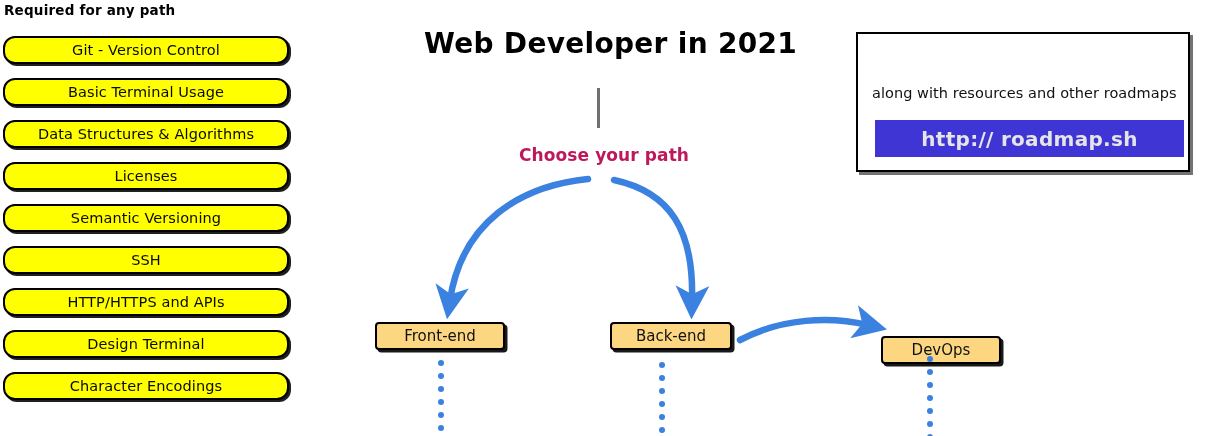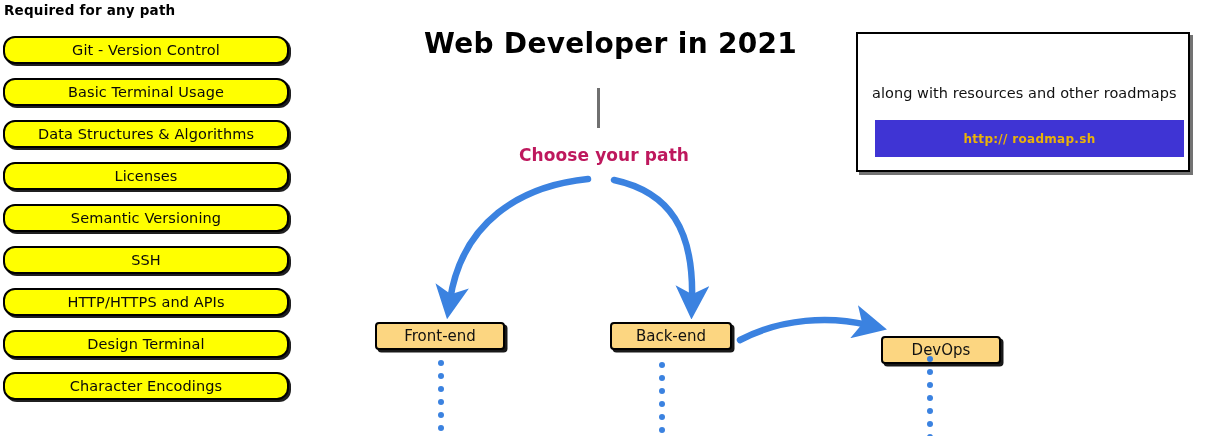--- a/index.html
+++ b/index.html
@@ -170,23 +170,23 @@
     top: 86px;
     width: 309px;
     height: 37px;
     background: #3f34d4;
     display: flex;
     align-items: center;
     justify-content: center;
     cursor: pointer;
   }
   #roadmap-button .btn-label {
-    font-size: 12px;
+    font-size: 20px;
     font-weight: bold;
-    color: #eab308;
+    color: #e5e5e5;
     letter-spacing: 0.3px;
     white-space: nowrap;
     text-align: center;
   }
 
   
   #arrow-layer {
     position: absolute;
     left: 0; top: 0;
     width: 1207px;

